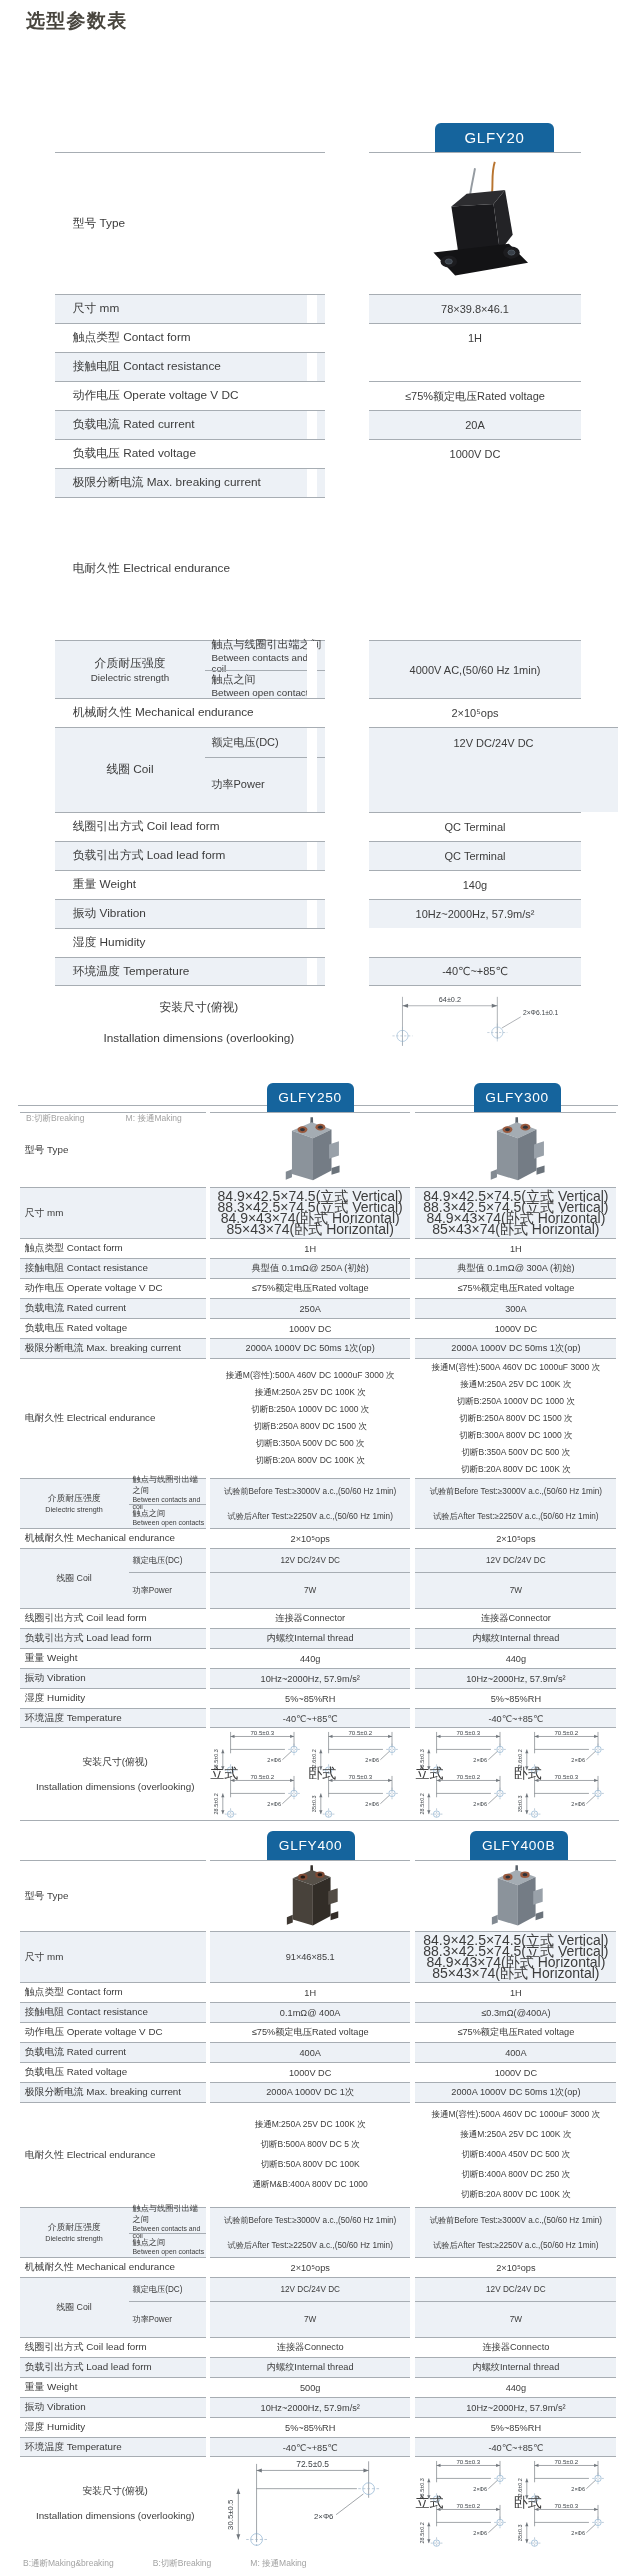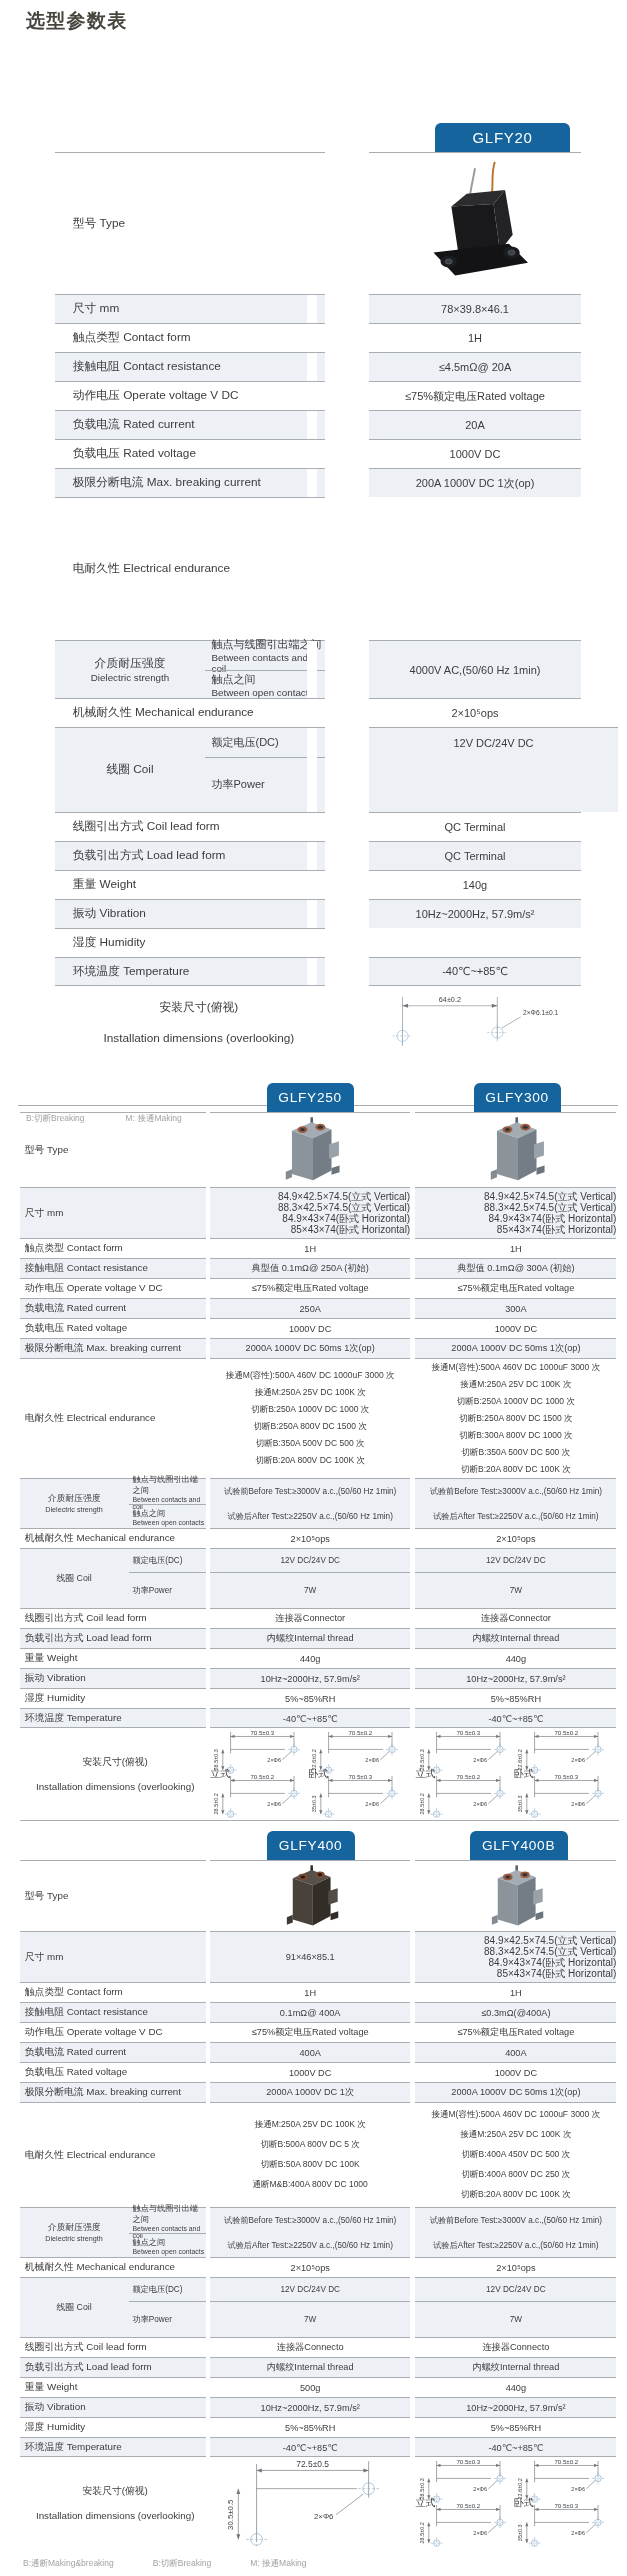--- a/index.html
+++ b/index.html
@@ -50,25 +50,25 @@
 .t23 .v3{width:201px}
 .t23 .vwrap.v2w{width:200px;margin-right:5.2px}
 .t23 .vwrap.v3w{width:201px}
 .t23 .lmain{width:109px;font-size:8.8px}
 .t23 .lmain .en{font-size:7.2px}
 .t23 .lsub .s{font-size:8.2px;padding-left:3.9px}
 .t23 .lsub .sub2{font-size:6.9px}
 .t23 .vs{font-size:8.2px}
 .el2{height:17px;display:flex;align-items:center;justify-content:center;font-size:8.5px}
 .el3{height:20px;display:flex;align-items:center;justify-content:center;font-size:8.5px}
-.sizes{width:100%;text-align:right;font-size:10px;line-height:11px}
+.sizes{width:100%;text-align:center;font-size:14px;line-height:11px}
 .instlbl{display:flex;flex-direction:column;justify-content:center;gap:15.7px}
 .t23 .instlbl{gap:11.8px}
 .inst{position:relative;display:flex;flex-wrap:wrap;align-content:center;justify-content:center}
-.inst .vl,.inst .hl{position:absolute;top:50%;transform:translateY(-50%);font-size:10px;color:var(--tx)}
+.inst .vl,.inst .hl{position:absolute;top:50%;transform:translateY(-50%);font-size:14px;color:var(--tx)}
 .inst .vl{left:0}
 .inst .hl{left:49%}
 .div1{height:0.7px;background:var(--ln)}
 .footer{display:flex;color:#a3a3a3;font-size:8.5px}
 svg text{fill:var(--dt)}
 .dt{font-size:9.5px}.dt2{font-size:8.5px}.dtb{font-size:13px}.dtm{font-size:12px}
 .defs{position:absolute;width:0;height:0;overflow:hidden}
 </style>
 </head>
 <body>
@@ -157,21 +157,21 @@
           <text class="dt2" transform="rotate(-90 8 46)" x="8" y="46" text-anchor="middle">35±0.3</text>
           <text class="dt2" x="106" y="50" text-anchor="end">2×Φ6</text>
         </g>
     </defs>
   </svg>
 
   <h1 class="title">选型参数表</h1>
 
   <div class="sec" style="top:123px">
     <div class="tabwrap" style="margin-left:55px;width:563px">
-      <div class="tab big" style="left:380px;width:135px">GLFY20</div>
+      <div class="tab big" style="left:380px;width:119px">GLFY20</div>
     </div>
     <div class="t1">
       <div class="r" style="height:142px">
         <div class="c l">型号 Type</div>
           <div class="g"></div>
         <div class="c v">
           <svg width="124" height="131" viewBox="0 0 190 205">
               <use href="#relay-20"></use>
             </svg>
         </div>
@@ -182,41 +182,39 @@
           <div class="c v">78×39.8×46.1</div>
         </div>
       <div class="r" style="height:29px">
           <div class="c l">触点类型 Contact form</div>
           <div class="g"></div>
           <div class="c v">1H</div>
         </div>
       <div class="r sh" style="height:29px">
           <div class="c l">接触电阻 Contact resistance</div>
           <div class="g"></div>
-          <div class="c v">≤4.5mΩ@ 20A</div>
         </div>
       <div class="r" style="height:29px">
           <div class="c l">动作电压 Operate voltage V DC</div>
           <div class="g"></div>
           <div class="c v">≤75%额定电压Rated voltage</div>
         </div>
       <div class="r sh" style="height:29px">
           <div class="c l">负载电流 Rated current</div>
           <div class="g"></div>
           <div class="c v">20A</div>
         </div>
       <div class="r" style="height:29px">
           <div class="c l">负载电压 Rated voltage</div>
           <div class="g"></div>
           <div class="c v">1000V DC</div>
         </div>
       <div class="r sh" style="height:29px">
           <div class="c l">极限分断电流 Max. breaking current</div>
           <div class="g"></div>
-          <div class="c v">200A 1000V DC 1次(op)</div>
         </div>
       <div class="r" style="height:143px">
         <div class="c l">电耐久性 Electrical endurance</div>
           <div class="g"></div>
       </div>
       <div class="r sh" style="height:58px">
         <div class="lwrap">
           <div class="lmain">
             <div>介质耐压强度</div>
               <div class="en">Dielectric strength</div>

